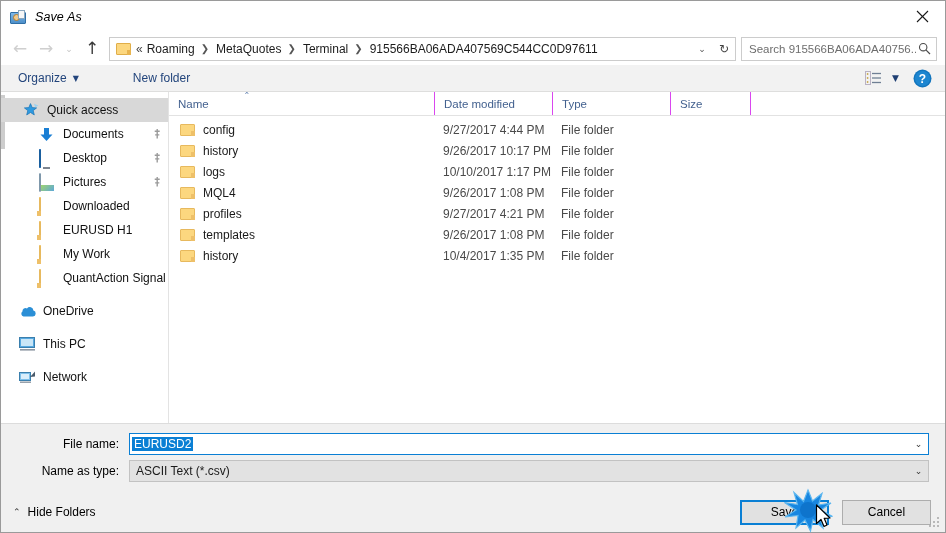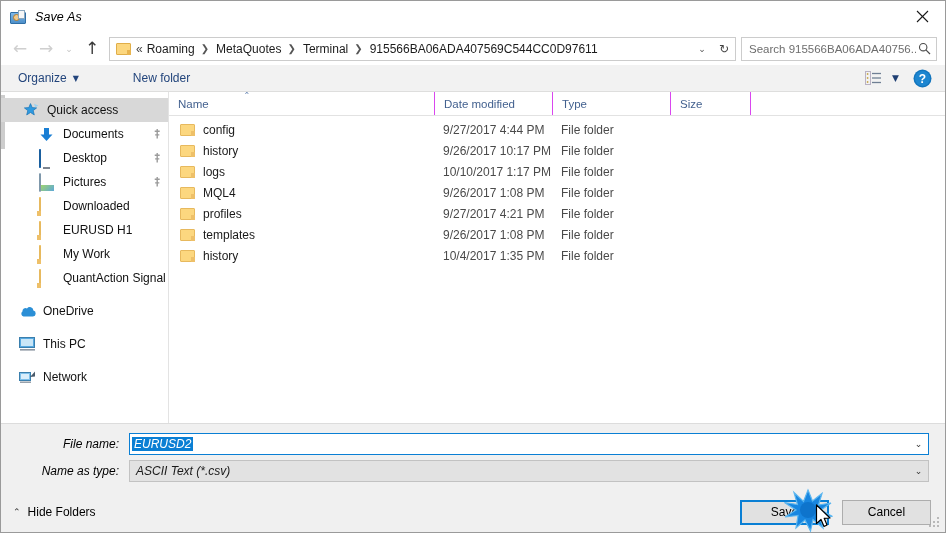--- a/index.html
+++ b/index.html
@@ -185,21 +185,21 @@
     content: ''; position: absolute; right: -1px; bottom: -1px; width: 4px; height: 5px; background: #eec069;
   }
   .fl-txt { font-size: 12px; color: #1a1a1a; white-space: nowrap; }
   .fl-cell { font-size: 12px; color: #4a4a4a; white-space: nowrap; }
 
   
   .fields {
     background: #f0f0f0; border-top: 1px solid #dcdcdc;
     padding: 9px 16px 10px 16px;
   }
-  .field-row { display: flex; align-items: center; height: 22px; font-style: italic; }
+  .field-row { display: flex; align-items: center; height: 22px; }
   .field-row + .field-row { margin-top: 5px; }
   .field-label {
     width: 112px; text-align: right; padding-right: 10px;
     font-size: 12px; color: #000000;
   }
   .field-input {
     flex: 1; height: 22px; background: #ffffff;
     border: 1px solid #0a7fd4; display: flex; align-items: center; padding-left: 2px;
   }
   .field-input.disabled { background: #e2e2e2; border: 1px solid #c2c2c2; }

